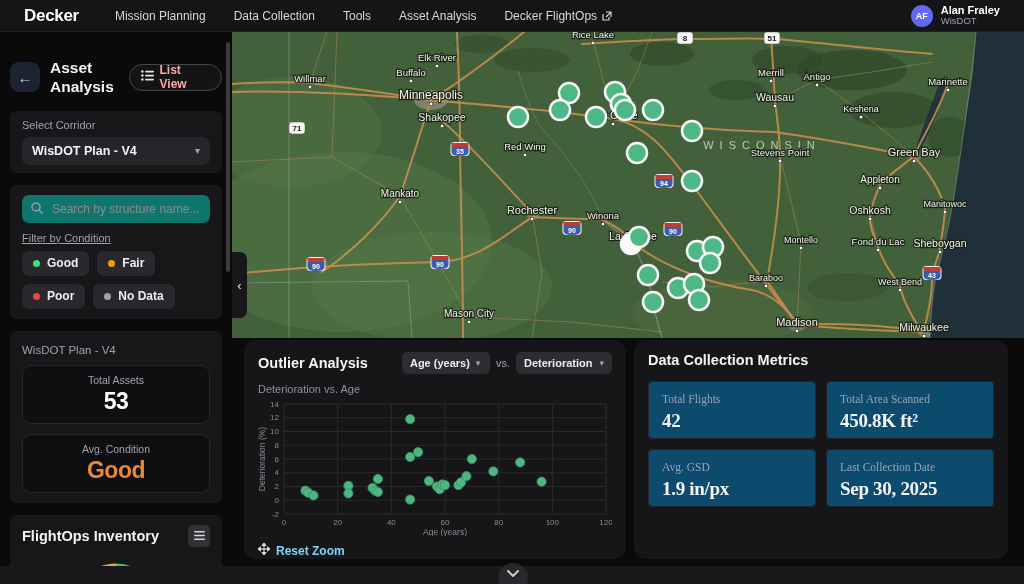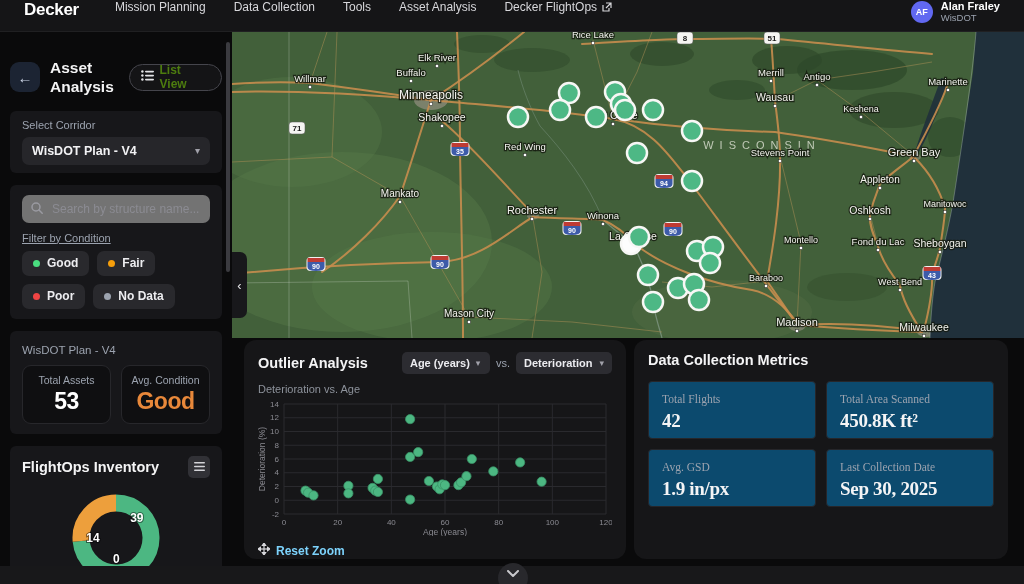--- a/index.html
+++ b/index.html
@@ -1,54 +1,54 @@
 <!DOCTYPE html>
 <html><head>
 <meta charset="utf-8">
 <style>
   html,body{margin:0;padding:0;width:1024px;height:584px;overflow:hidden;background:#0a0a0b;
     font-family:"Liberation Sans","DejaVu Sans",sans-serif;color:#f4f4f5;}
   *{box-sizing:border-box;}
   
   .topnav{position:absolute;top:0;left:0;width:1024px;height:32px;background:#151517;
-    display:flex;align-items:flex-start;padding:0 24px;border-bottom:1px solid #202022;z-index:30;}
+    display:flex;align-items:center;padding:0 24px;border-bottom:1px solid #202022;z-index:30;}
   .brand{font-size:17px;font-weight:bold;letter-spacing:-0.3px;color:#ffffff;}
   .nav-items{display:flex;gap:28px;margin-left:36px;}
   .nav-item{font-size:12px;color:#d7d7db;cursor:pointer;display:flex;align-items:center;gap:5px;white-space:nowrap;}
   .nav-right{margin-left:auto;display:flex;align-items:center;gap:8px;}
   .avatar{width:22px;height:22px;border-radius:50%;background:#6168f1;color:#fff;font-size:9px;font-weight:bold;
     display:flex;align-items:center;justify-content:center;}
   .user-name{font-size:11px;font-weight:bold;line-height:1.15;color:#fff;}
   .user-org{font-size:9.5px;color:#9ca3af;line-height:1.15;}
   
   .sidebar{position:absolute;top:32px;left:0;width:232px;bottom:0;background:#0a0a0b;padding:26px 10px 0 10px;overflow:hidden;}
   .sb-scrollbar{position:absolute;right:2px;top:10px;width:4px;height:230px;background:#3b3b40;border-radius:2px;}
   .sb-header{display:flex;align-items:center;}
   .back-btn{width:30px;height:30px;border-radius:9px;background:#1c2433;color:#cdd6e8;font-size:15px;
     display:flex;align-items:center;justify-content:center;cursor:pointer;flex:none;}
   .sb-title{font-size:15.5px;font-weight:bold;line-height:1.25;margin-left:10px;width:80px;}
   .listview-btn{margin-left:auto;height:27px;border:1px solid #45454c;border-radius:14px;padding:0 11px;
-    display:flex;align-items:center;gap:6px;font-size:12px;font-weight:bold;color:#4d7c0f;cursor:pointer;background:#141416;}
+    display:flex;align-items:center;gap:6px;font-size:12px;font-weight:bold;color:#fca5a5;cursor:pointer;background:#141416;}
   .panel{background:#17171a;border-radius:6px;margin-top:12px;padding:10px 12px;}
   .panel.first{margin-top:14px;padding:8px 12px;}
   .small-label{font-size:11px;color:#9ca3af;}
   .selectbox{margin-top:6px;height:28px;background:#26262a;border-radius:7px;display:flex;align-items:center;
     padding:0 10px;font-size:12.5px;font-weight:bold;color:#f2f2f4;cursor:pointer;}
   .selectbox .caret{margin-left:auto;color:#a1a1aa;font-size:10px;}
-  .searchbox{height:28px;background:#737373;border-radius:7px;display:flex;align-items:center;padding:0 9px;gap:7px;}
+  .searchbox{height:28px;background:#0f766e;border-radius:7px;display:flex;align-items:center;padding:0 9px;gap:7px;}
   .searchbox input{background:transparent;border:none;outline:none;color:#e5e5e7;font-size:12px;width:100%;
     font-family:"Liberation Sans","DejaVu Sans",sans-serif;}
   .searchbox input::placeholder{color:#8b8b92;}
   .chips{display:flex;flex-wrap:wrap;gap:8px;margin-top:7px;}
   .chip{height:25px;background:#29292d;border-radius:7px;padding:0 11px;display:flex;align-items:center;gap:7px;
     font-size:12px;font-weight:bold;color:#ededf0;cursor:pointer;}
   .dot{width:7px;height:7px;border-radius:50%;flex:none;}
   .stats-title{font-size:14.5px;font-weight:bold;}
   .stats-sub{font-size:11.5px;color:#9ca3af;margin-top:3px;}
-  .stat-row{display:flex;gap:10px;margin-top:9px;}
+  .stat-row{display:flex;gap:10px;margin-top:9px;flex-direction:column;}
   .stat-card{flex:1;background:#0f0f11;border:1px solid #27272b;border-radius:9px;padding:8px 6px;text-align:center;}
   .stat-card .lab{font-size:10.5px;color:#9ca3af;}
   .stat-card .val{font-size:23px;font-weight:bold;margin-top:2px;letter-spacing:-0.5px;}
   .inv-head{display:flex;align-items:center;}
   .menu-btn{margin-left:auto;width:22px;height:22px;background:#313136;border-radius:5px;display:flex;
     align-items:center;justify-content:center;cursor:pointer;}
   .donut-wrap{display:flex;justify-content:center;margin-top:4px;}
   
   .map{position:absolute;left:232px;top:32px;width:792px;height:306px;overflow:hidden;background:#42603a;cursor:grab;}
   .map-tab{position:absolute;left:232px;top:252px;width:15px;height:66px;background:#18181b;border-radius:0 7px 7px 0;

